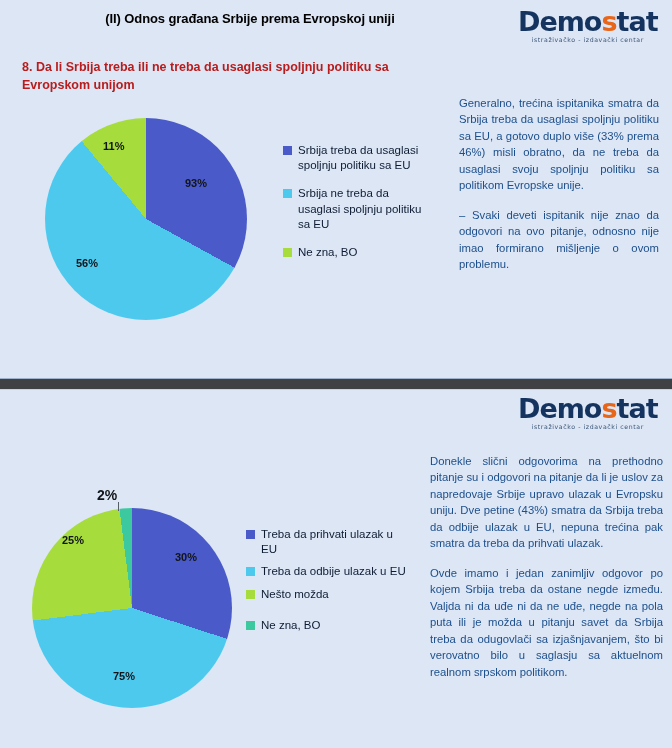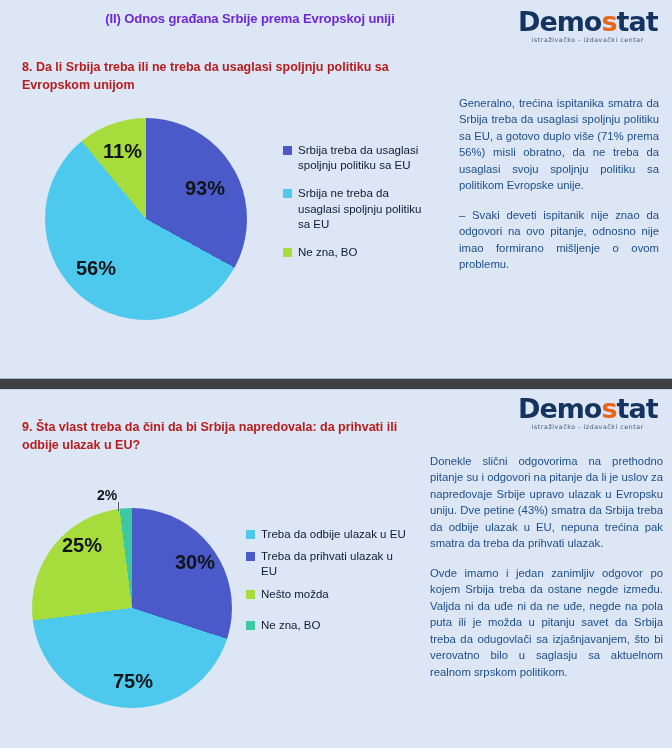--- a/index.html
+++ b/index.html
@@ -28,21 +28,21 @@
     width: 672px;
     height: 48px;
   }
   .header-title {
     position: absolute;
     left: 0; top: 11px;
     width: 500px;
     text-align: center;
     font-size: 13px;
     font-weight: bold;
-    color: #6d28d9;
+    color: #000000;
     letter-spacing: -0.1px;
   }
 
   
   .logo {
     position: absolute;
     text-align: center;
     line-height: 1;
   }
   .logo-word {
@@ -109,21 +109,21 @@
     background: conic-gradient(
       #4a5bc9 0deg 108deg,
       #4ec9ee 108deg 262.8deg,
       #a6dd3c 262.8deg 352.8deg,
       #3cc9a0 352.8deg 360deg
     );
   }
 
   .pie-label {
     position: absolute;
-    font-size: 20px;
+    font-size: 11px;
     font-weight: bold;
     color: #111418;
     white-space: nowrap;
   }
   .pie-label.small { font-size: 14px; }
 
   
   .p1-33 { left: 185px; top: 177px; }
   .p1-56 { left: 76px;  top: 257px; }
   .p1-11 { left: 103px; top: 140px; }
@@ -211,48 +211,47 @@
       <span class="legend-swatch" style="background:#4ec9ee"></span>
       <span class="legend-text">Srbija ne treba da usaglasi spoljnju politiku sa EU</span>
     </div>
     <div class="legend-item">
       <span class="legend-swatch" style="background:#a6dd3c"></span>
       <span class="legend-text">Ne zna, BO</span>
     </div>
   </div>
 
   <div class="sidetext side-1">
-    <p>Generalno, trećina ispitanika smatra da Srbija treba da usaglasi spoljnju politiku sa EU, a gotovo duplo više (71% prema 56%) misli obratno, da ne treba da usaglasi svoju spoljnju politiku sa politikom Evropske unije.</p>
+    <p>Generalno, trećina ispitanika smatra da Srbija treba da usaglasi spoljnju politiku sa EU, a gotovo duplo više (33% prema 46%) misli obratno, da ne treba da usaglasi svoju spoljnju politiku sa politikom Evropske unije.</p>
     <p>– Svaki deveti ispitanik nije znao da odgovori na ovo pitanje, odnosno nije imao formirano mišljenje o ovom problemu.</p>
   </div>
 
   <div class="divider"></div>
 
-  <div class="q-heading q9-heading">9. Šta vlast treba da čini da bi Srbija napredovala: da prihvati ili odbije ulazak u EU?</div>
 
   <div class="logo logo-2">
     <div class="logo-word"><span>Demo</span><span class="accent">s</span><span>tat</span></div>
     <div class="logo-sub">istraživačko - izdavački centar</div>
   </div>
 
   <div class="pie pie-2"></div>
   <div class="leader-2"></div>
   <div class="pie-label p2-30">30%</div>
   <div class="pie-label p2-43">75%</div>
   <div class="pie-label p2-25">25%</div>
   <div class="pie-label small p2-2">2%</div>
 
   <div class="legend legend-2">
     <div class="legend-item">
+      <span class="legend-swatch" style="background:#4a5bc9"></span>
+      <span class="legend-text">Treba da prihvati ulazak u EU</span>
+    </div>
+    <div class="legend-item">
       <span class="legend-swatch" style="background:#4ec9ee"></span>
       <span class="legend-text">Treba da odbije ulazak u EU</span>
-    </div>
-    <div class="legend-item">
-      <span class="legend-swatch" style="background:#4a5bc9"></span>
-      <span class="legend-text">Treba da prihvati ulazak u EU</span>
     </div>
     <div class="legend-item">
       <span class="legend-swatch" style="background:#a6dd3c"></span>
       <span class="legend-text">Nešto možda</span>
     </div>
     <div class="legend-item last">
       <span class="legend-swatch" style="background:#3cc9a0"></span>
       <span class="legend-text">Ne zna, BO</span>
     </div>
   </div>

